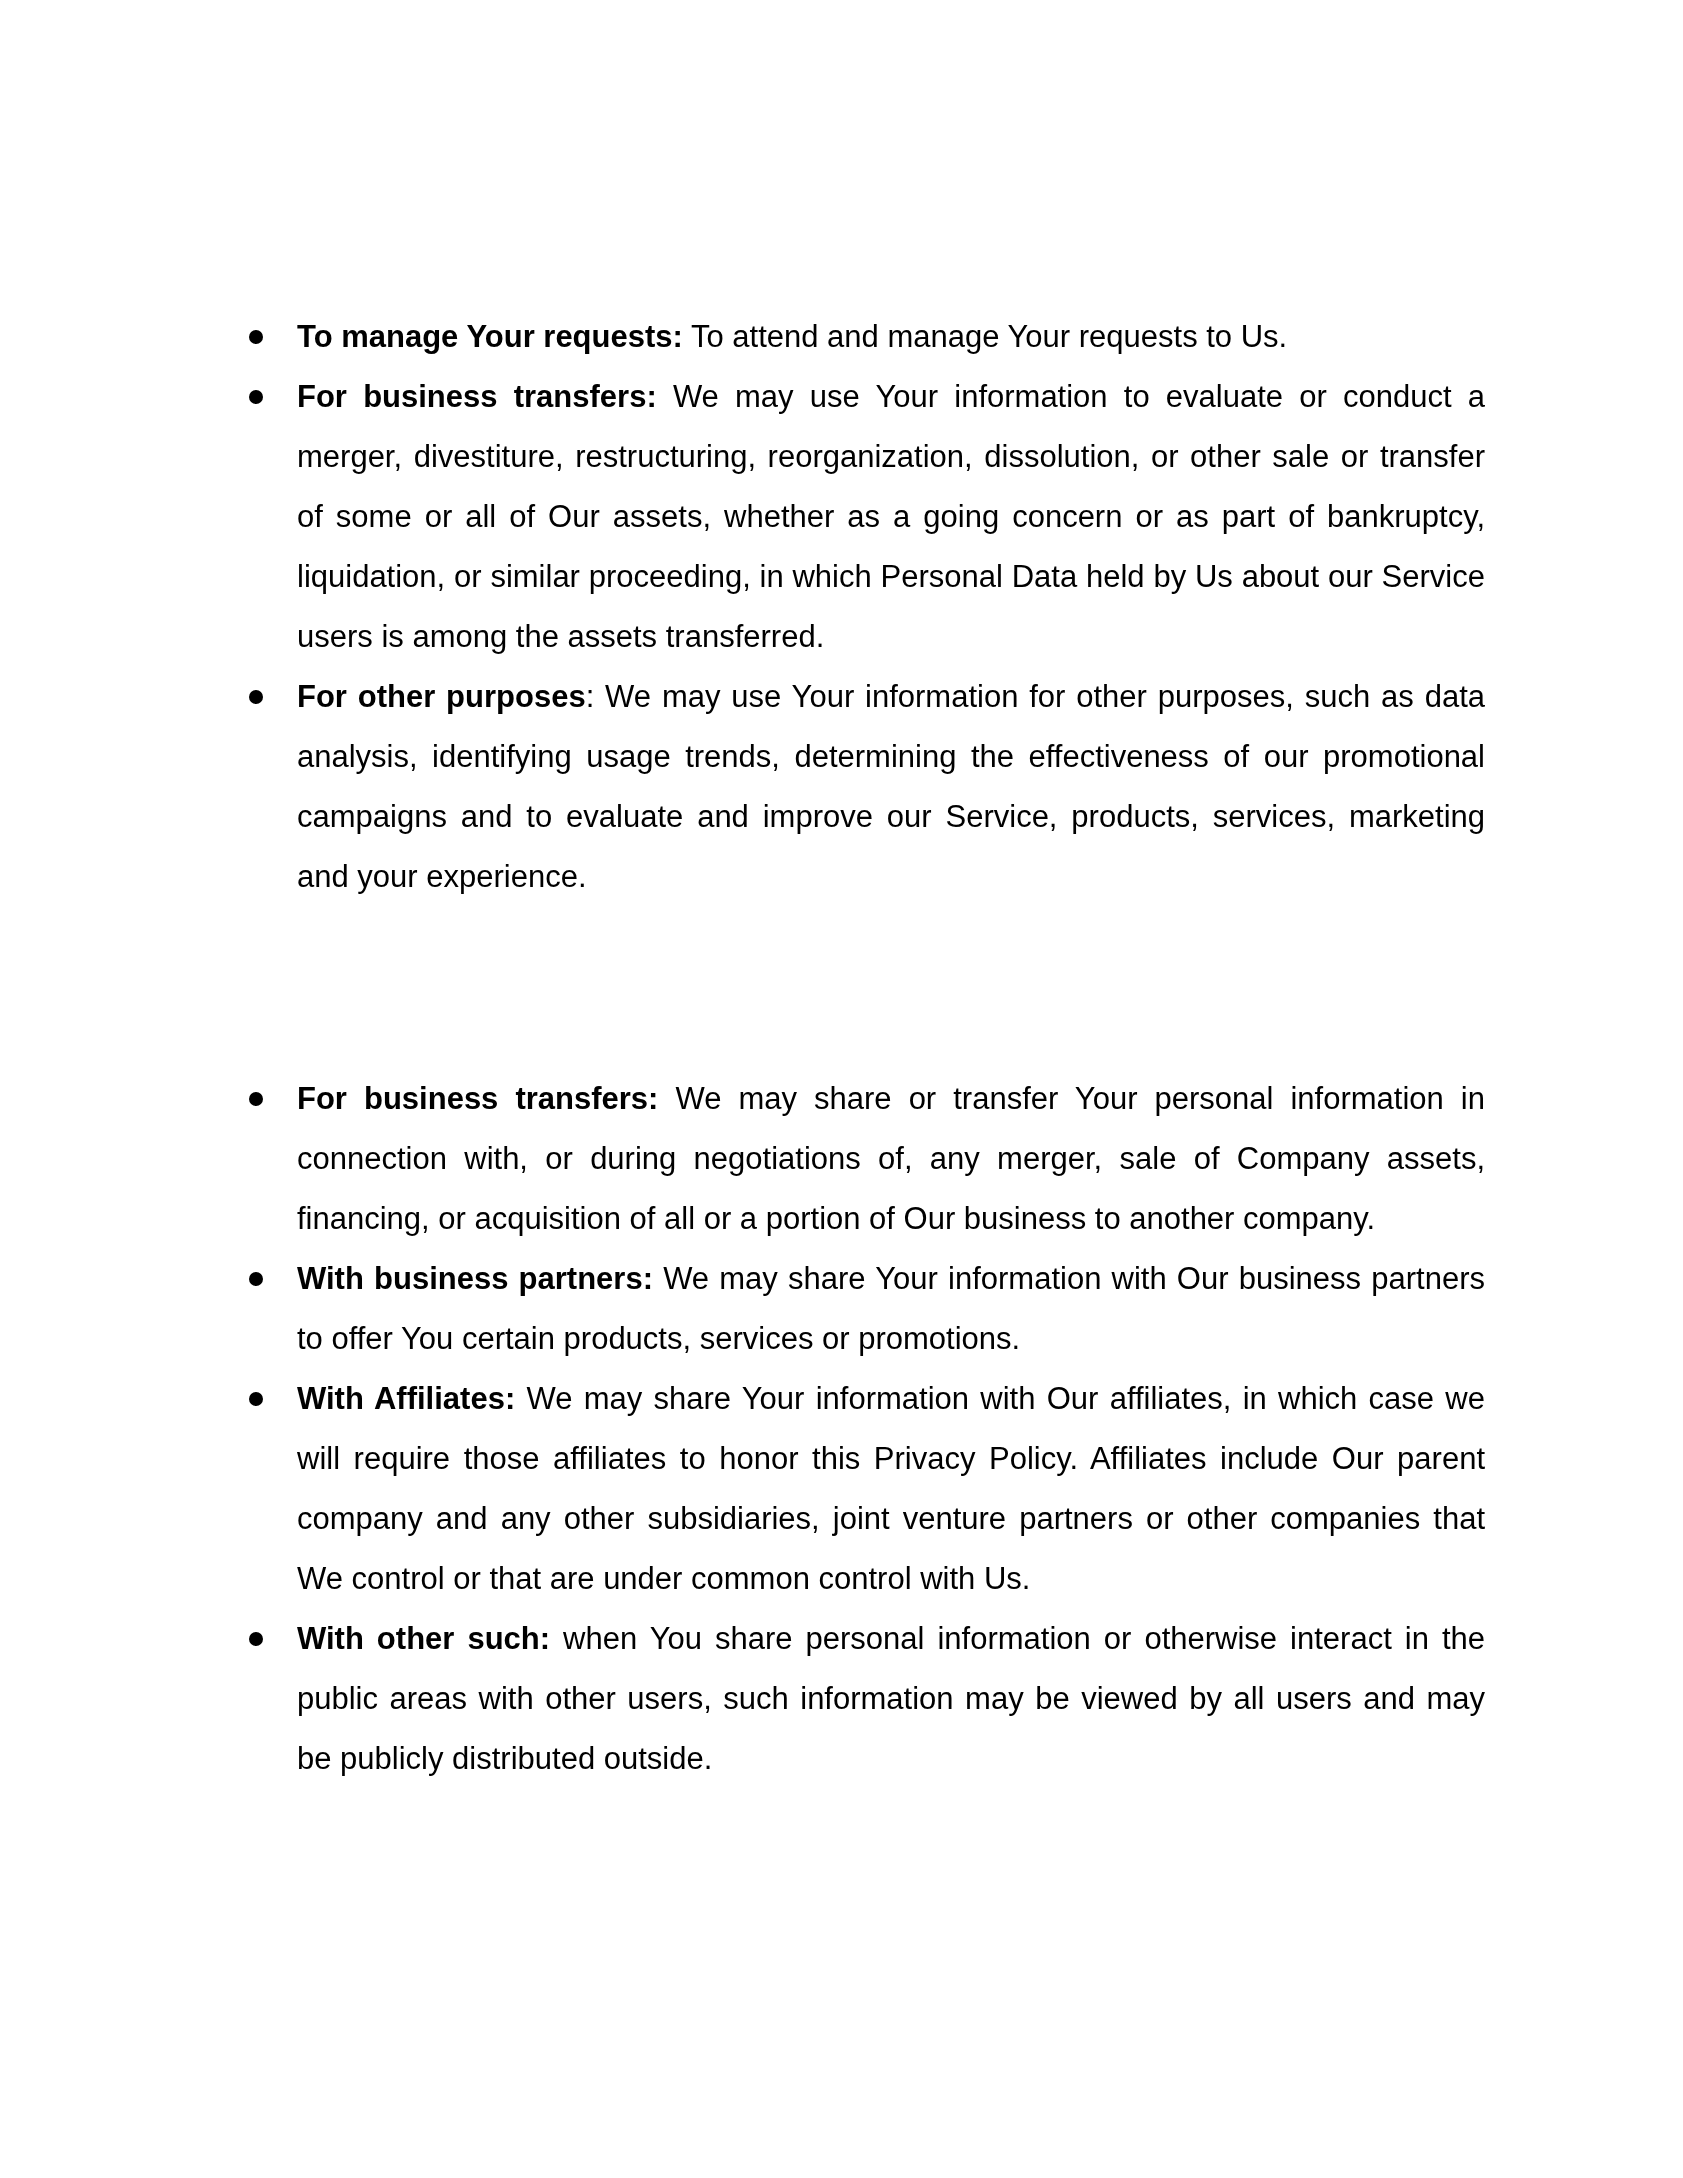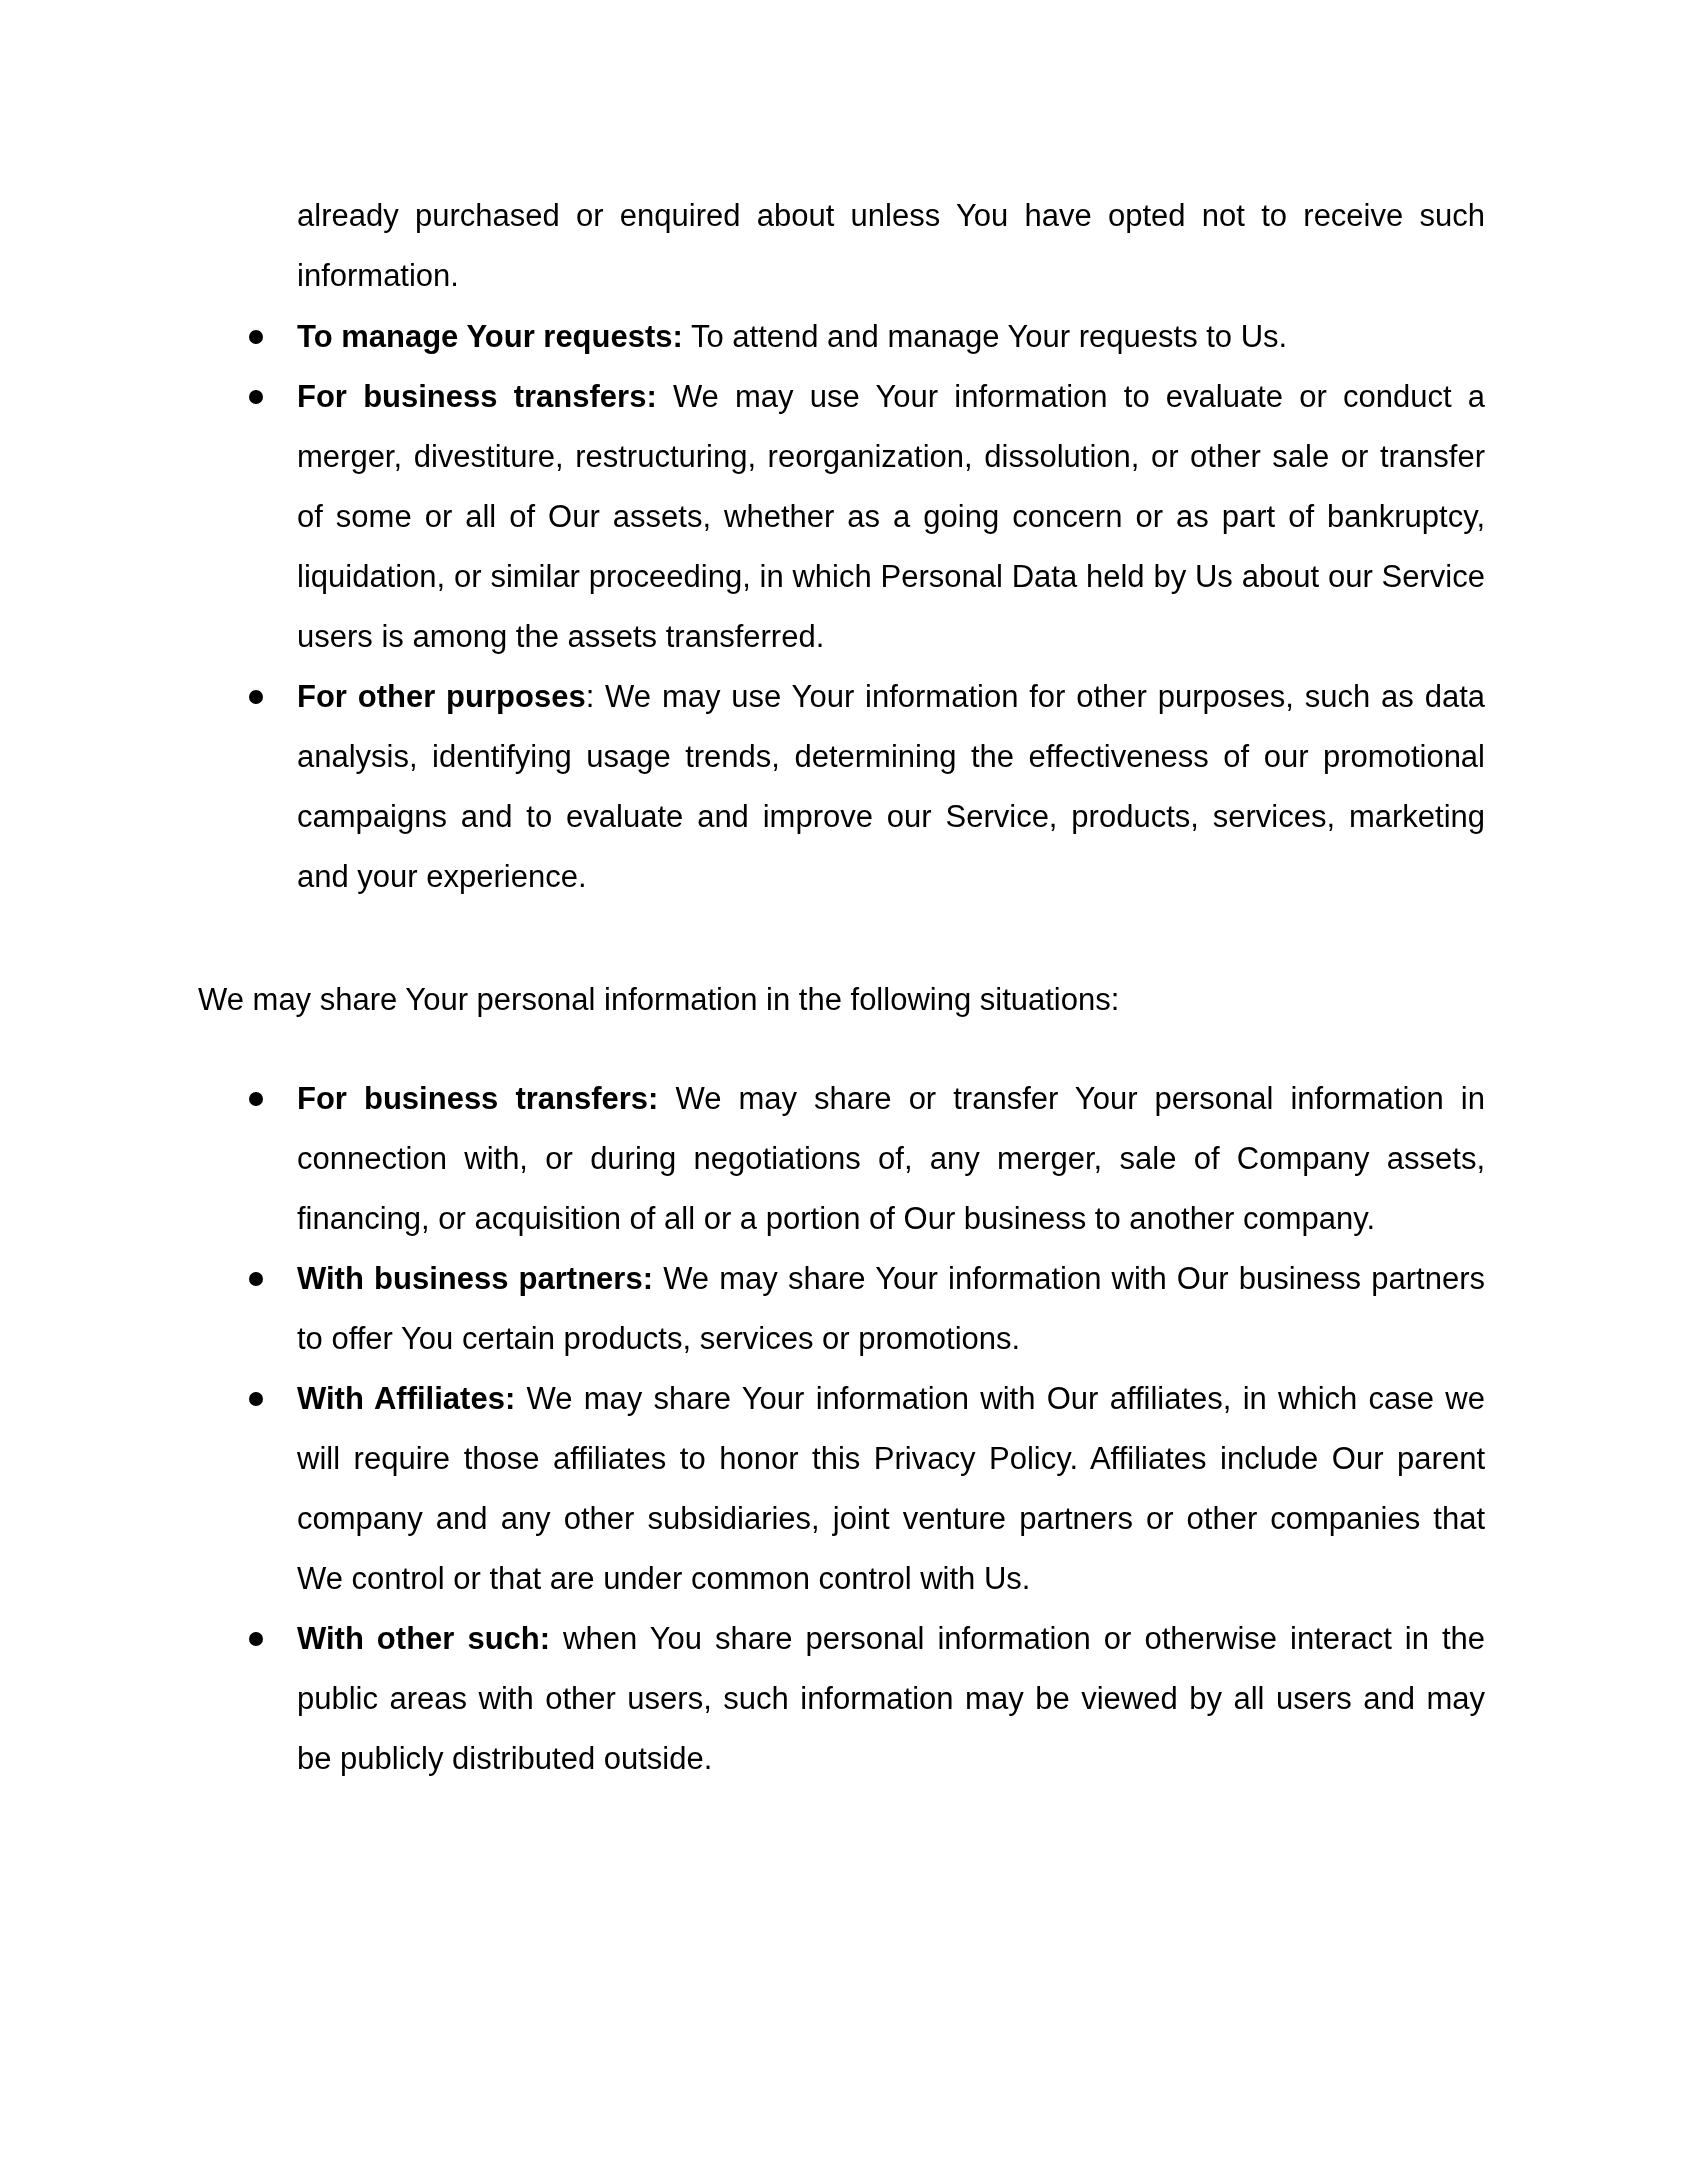--- a/index.html
+++ b/index.html
@@ -14,38 +14,36 @@
             display: flex; align-items: center; justify-content: center; }
   .bullet::before { content: ""; width: 14px; height: 14px; border-radius: 50%; background: #000; }
   b { font-weight: bold; }
   .cont { position: absolute; left: 297px; width: 1188px; font-size: 31px; line-height: 60px; text-align: justify; }
 </style>
 </head>
 <body>
 
 <div class="page">
 
-  <div class="cont" style="top:186px;">already purchased or enquired about unless You have opted not to receive such information.</div>
 
   <ul class="list" style="top:307px;">
     <li class="item">
       <span class="bullet"></span>
       <b>To manage Your requests:</b><span> To attend and manage Your requests to Us.</span>
     </li>
     <li class="item">
       <span class="bullet"></span>
       <b>For business transfers:</b><span> We may use Your information to evaluate or conduct a merger, divestiture, restructuring, reorganization, dissolution, or other sale or transfer of some or all of Our assets, whether as a going concern or as part of bankruptcy, liquidation, or similar proceeding, in which Personal Data held by Us about our Service users is among the assets transferred.</span>
     </li>
     <li class="item">
       <span class="bullet"></span>
       <b>For other purposes</b><span>: We may use Your information for other purposes, such as data analysis, identifying usage trends, determining the effectiveness of our promotional campaigns and to evaluate and improve our Service, products, services, marketing and your experience.</span>
     </li>
   </ul>
 
-  <div class="para" style="top:970px;">We may share Your personal information in the following situations:</div>
 
   <ul class="list" style="top:1069px;">
     <li class="item">
       <span class="bullet"></span>
       <b>For business transfers:</b><span> We may share or transfer Your personal information in connection with, or during negotiations of, any merger, sale of Company assets, financing, or acquisition of all or a portion of Our business to another company.</span>
     </li>
     <li class="item">
       <span class="bullet"></span>
       <b>With business partners:</b><span> We may share Your information with Our business partners to offer You certain products, services or promotions.</span>
     </li>

